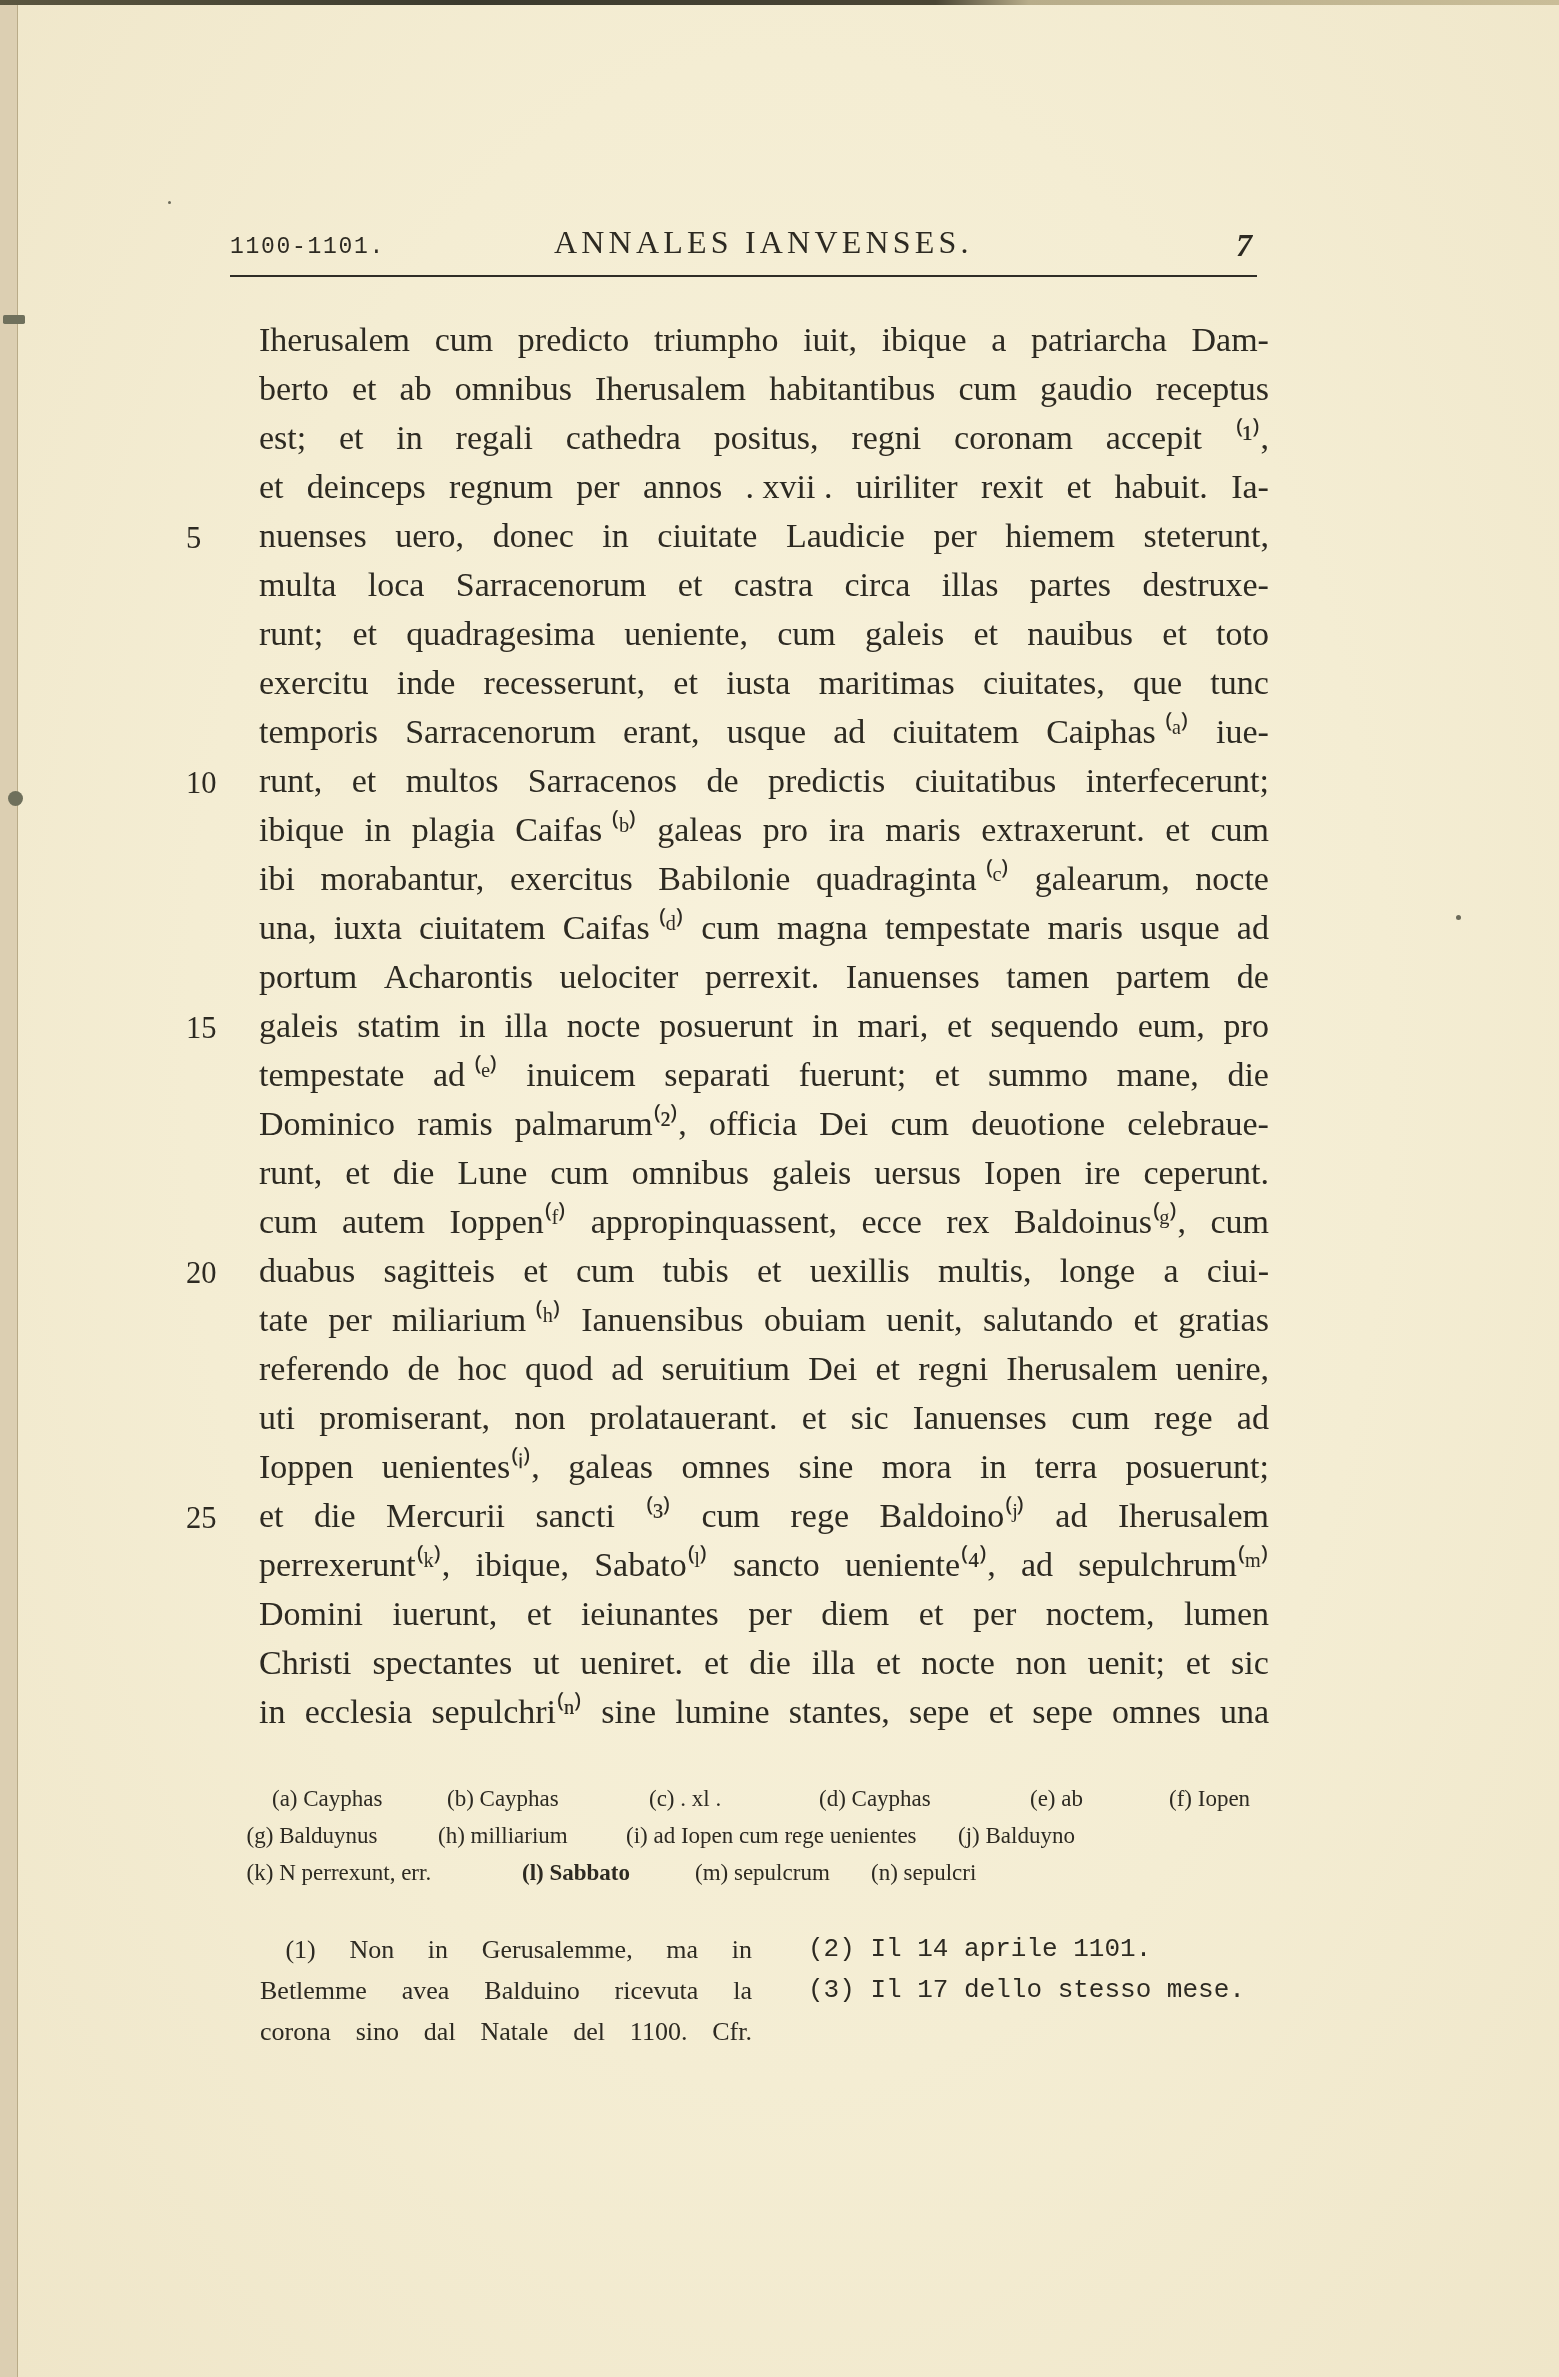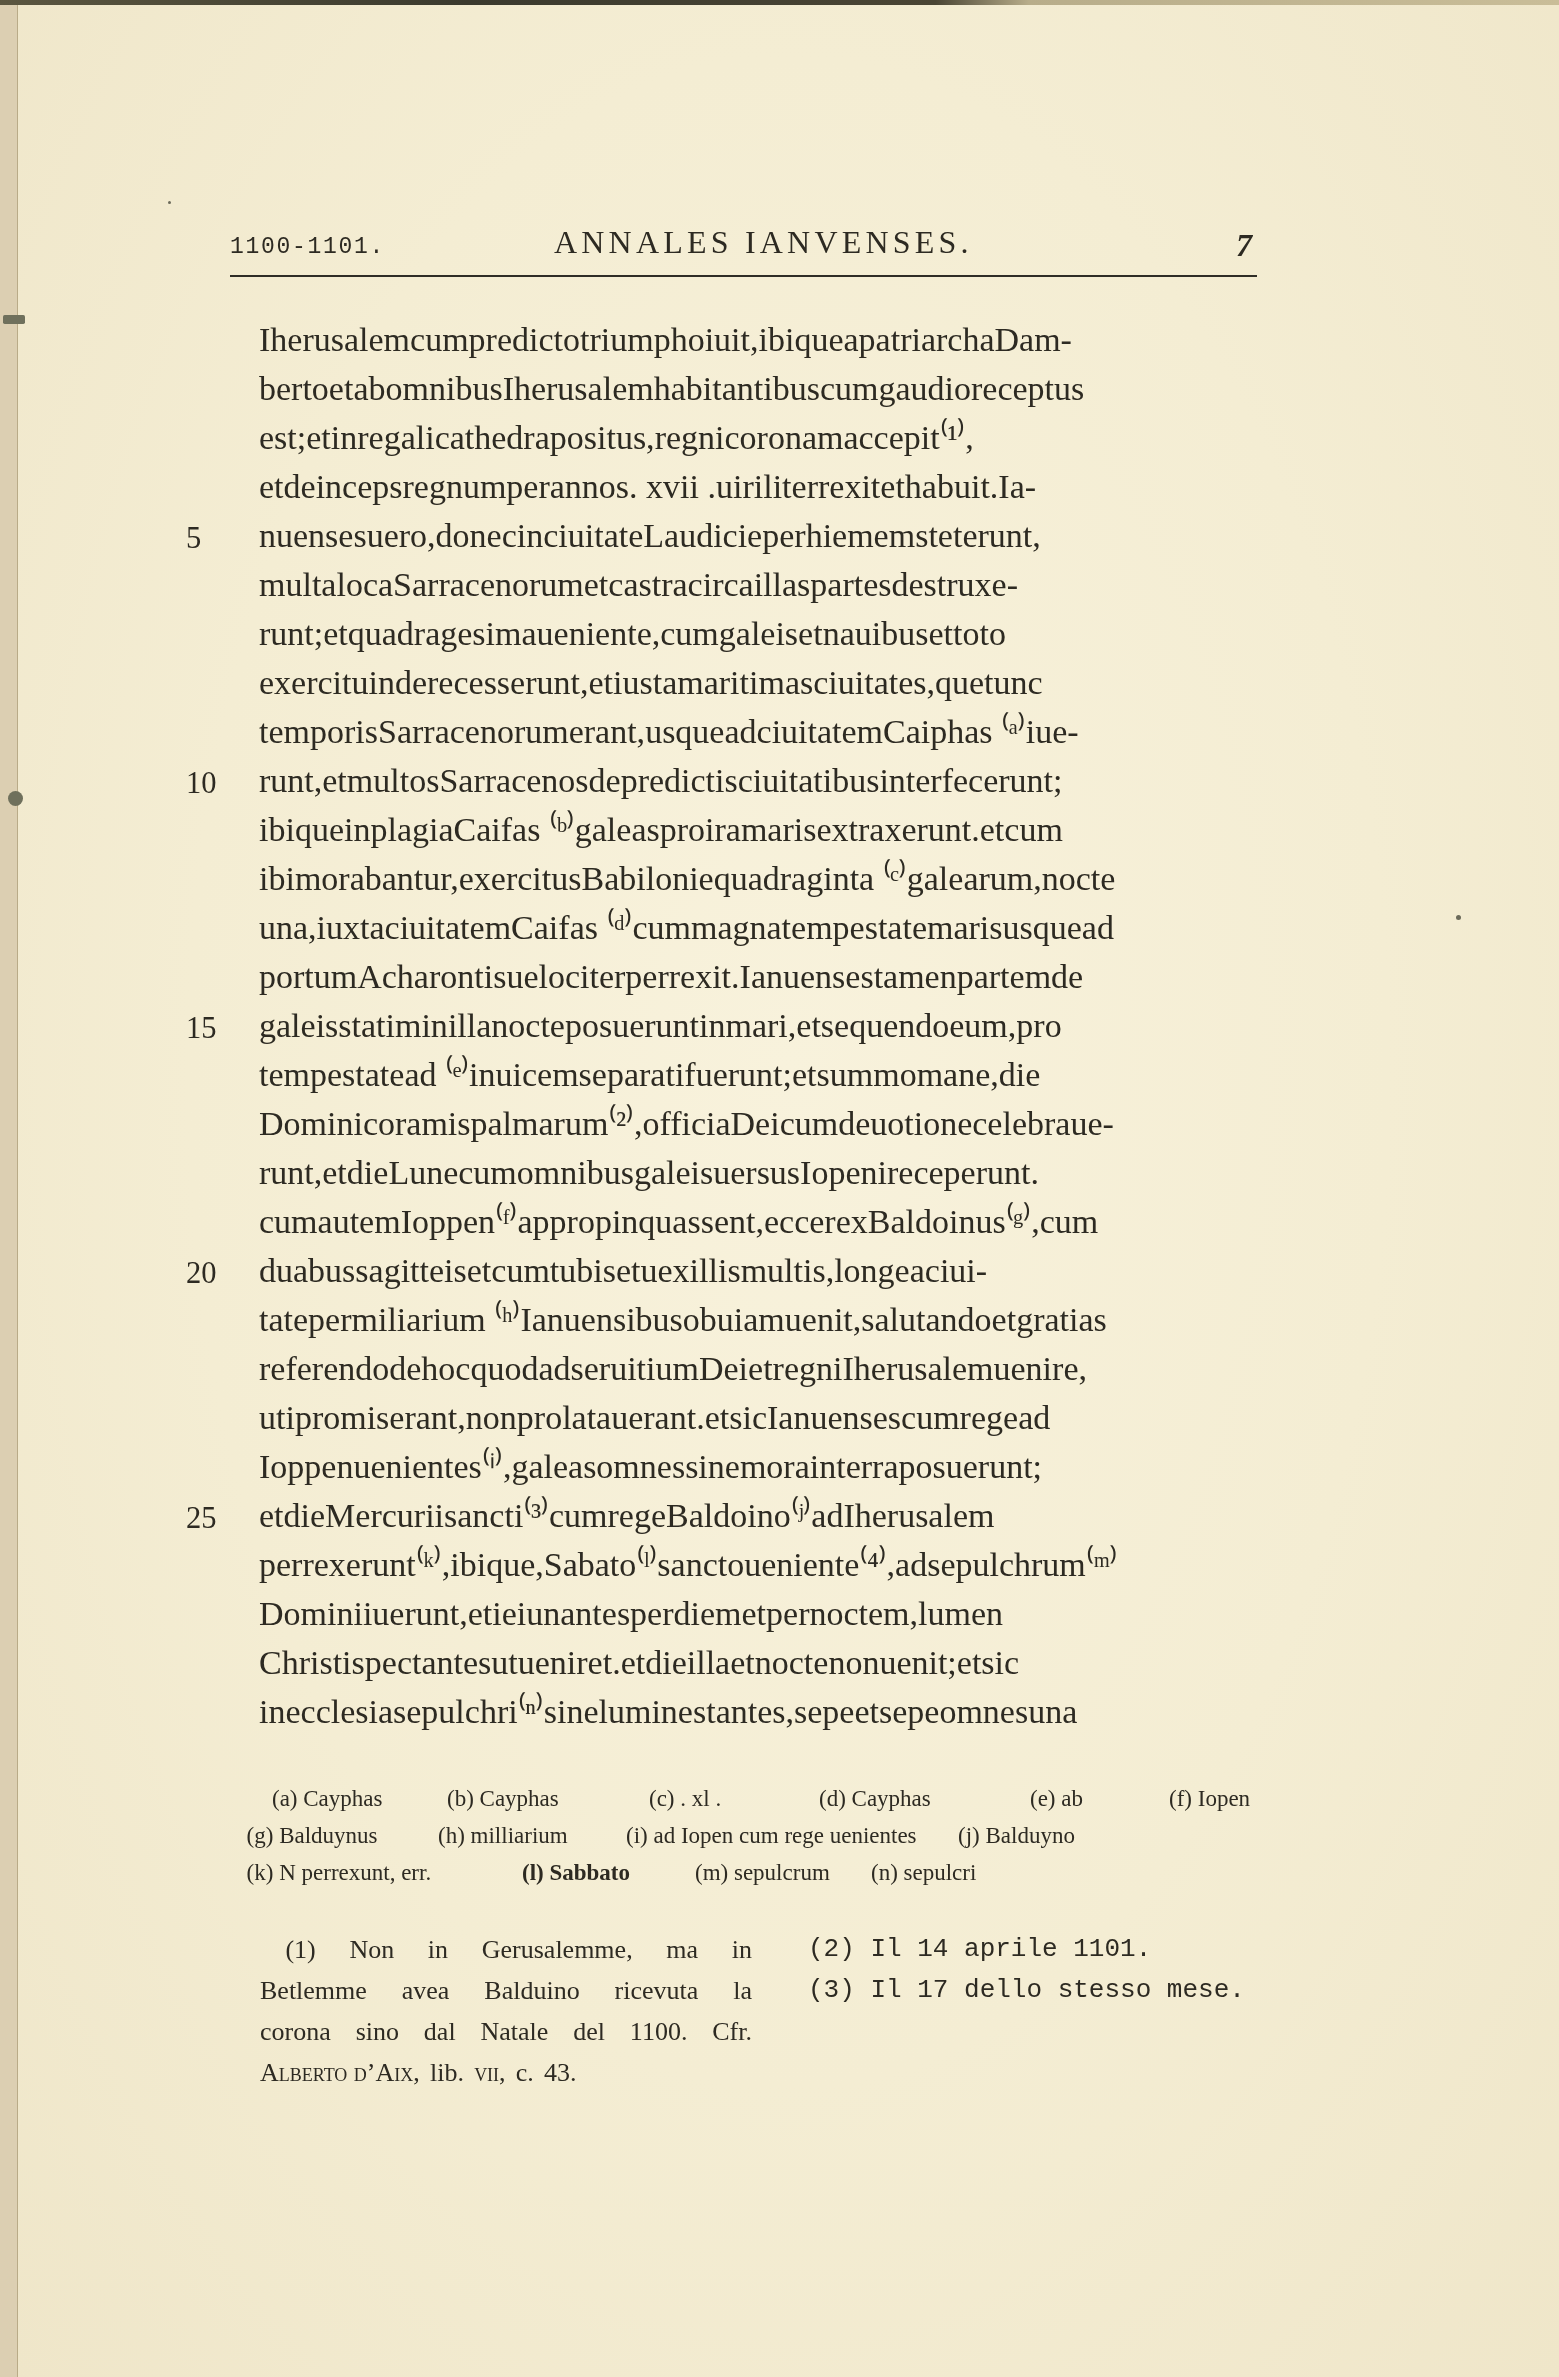--- a/index.html
+++ b/index.html
@@ -31,21 +31,21 @@
   .rh-title { position: absolute; left: 324px; top: 1.7px; font-family: "Liberation Serif", serif; font-size: 32px; letter-spacing: 4.2px; }
   .rh-page { position: absolute; right: 5.1px; top: 5.1px; font-family: "Liberation Serif", serif; font-size: 32px; font-style: italic; font-weight: bold; }
   .head-rule { position: absolute; left: 230px; top: 275px; width: 1027px; height: 1.7px; background: #2f2d26; }
 
   
   .body-text { position: absolute; left: 259px; top: 315px; width: 1010px; }
   .line {
     position: relative; height: 49px; line-height: 49px;
     font-family: "Liberation Serif", serif; font-size: 34px;
     text-align: justify; text-align-last: justify; white-space: nowrap;
-    display: flex; 
+    display: flex; justify-content: space-between;
   }
   .line .w { display: inline-block; }
   .line-number {
     position: absolute; left: -73px; width: 51px; text-align: right;
     font-family: "Liberation Serif", serif; font-size: 30.5px; top: 3.4px;
   }
 
   
   .apparatus { position: absolute; left: 272px; top: 1780px; width: 990px; font-family: "Liberation Serif", serif; font-size: 23px; }
   .app-row { position: relative; height: 37px; line-height: 37px; }
@@ -464,25 +464,18 @@
     </div>
     <div class="note-line">
       <span>corona</span>
       <span>sino</span>
       <span>dal</span>
       <span>Natale</span>
       <span>del</span>
       <span>1100.</span>
       <span>Cfr.</span>
     </div>
-    <div class="note-line loose">
-      <span class="smallcaps">Alberto d’Aix,</span>
-      <span>lib.</span>
-      <span class="smallcaps">vii,</span>
-      <span>c.</span>
-      <span>43.</span>
-    </div>
   </div>
 <div class="notes-right" id="notes-right">
     <div class="note-line">(2) Il 14 aprile 1101.</div>
     <div class="note-line">(3) Il 17 dello stesso mese.</div>
   </div>
 
 
 </body></html>

